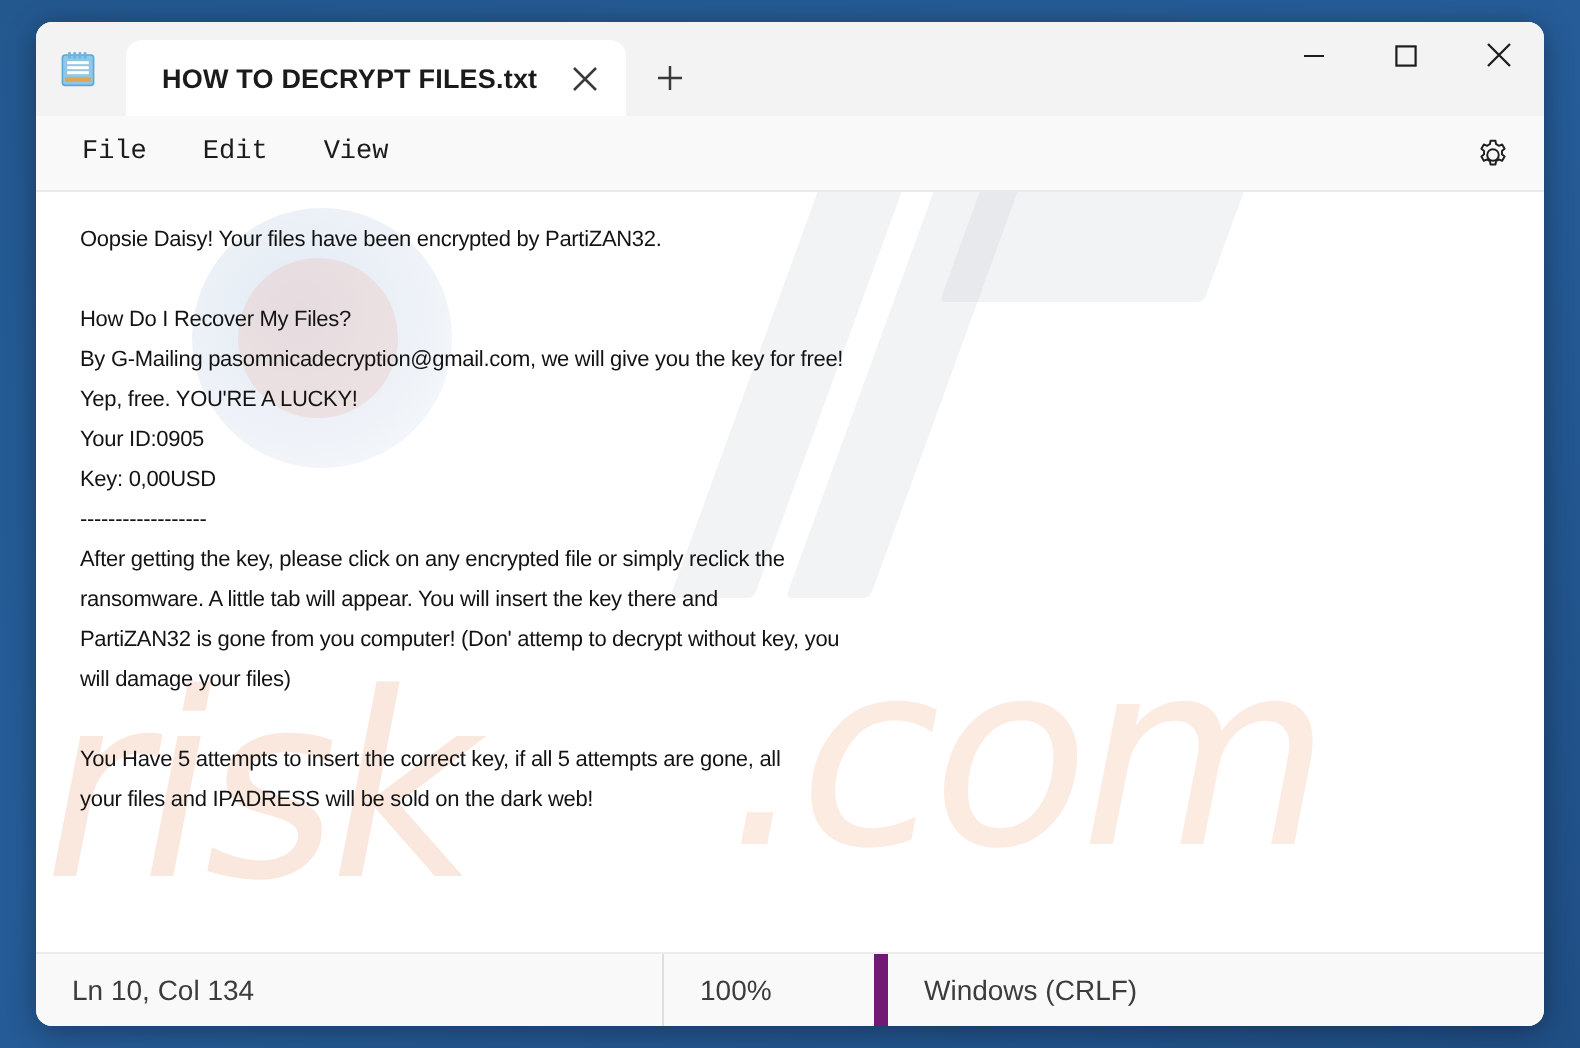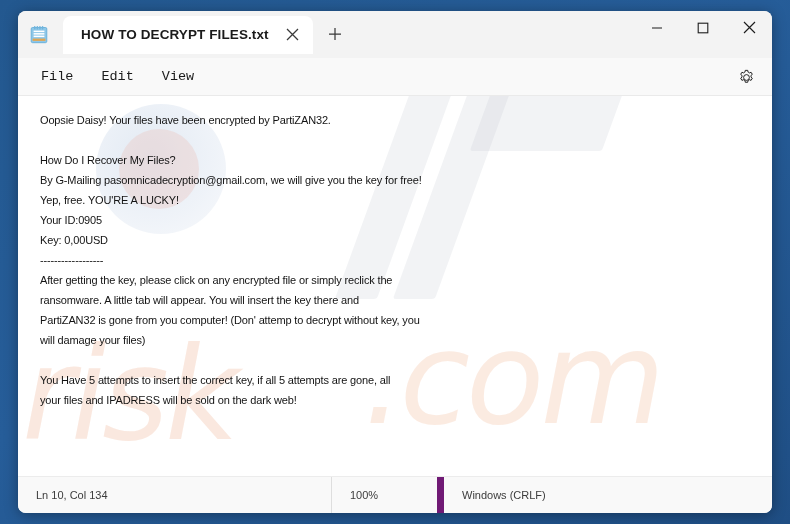--- a/index.html
+++ b/index.html
@@ -53,21 +53,21 @@
     height: 26px;
     display: flex;
     align-items: center;
     justify-content: center;
   }
   #tabstrip {
     position: absolute;
     left: 45px;
     bottom: 0;
     display: flex;
-    align-items: center;
+    align-items: flex-end;
     height: 47px;
   }
   .tab {
     position: relative;
     height: 38px;
     background: #ffffff;
     border-radius: 8px 8px 0 0;
     display: flex;
     align-items: center;
     padding: 0 6px 0 18px;
@@ -233,21 +233,21 @@
   #statusbar {
     position: relative;
     height: 36px;
     background: #f9f9f9;
     flex: 0 0 auto;
     display: flex;
     align-items: center;
     border-top: 1px solid #ececec;
   }
   .sb-cell {
-    font-size: 11px;
+    font-size: 14px;
     color: #3c3c3c;
     padding-left: 18px;
     display: flex;
     align-items: center;
     height: 100%;
     box-sizing: border-box;
     white-space: nowrap;
   }
   #sb-lncol { width: 313px; }
   #sb-zoom  { width: 106px; border-left: 1px solid #dedede; }

